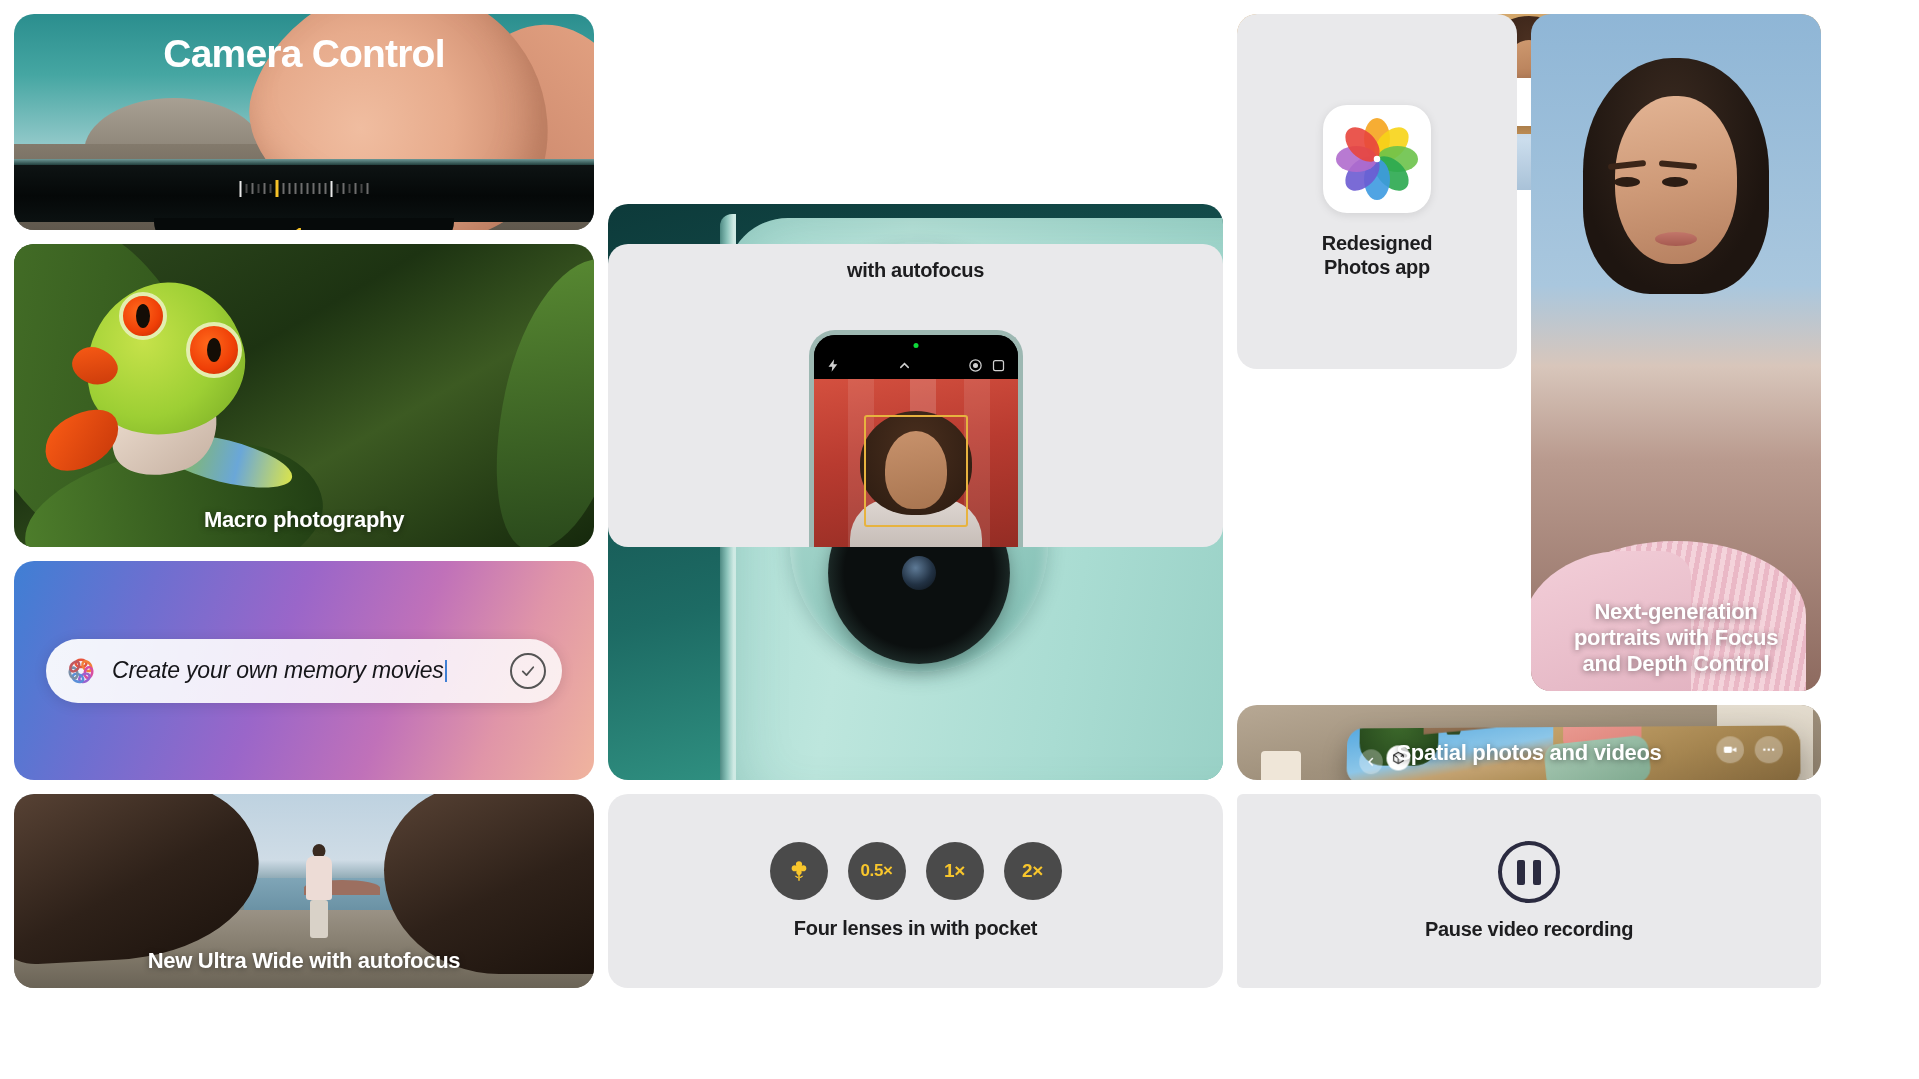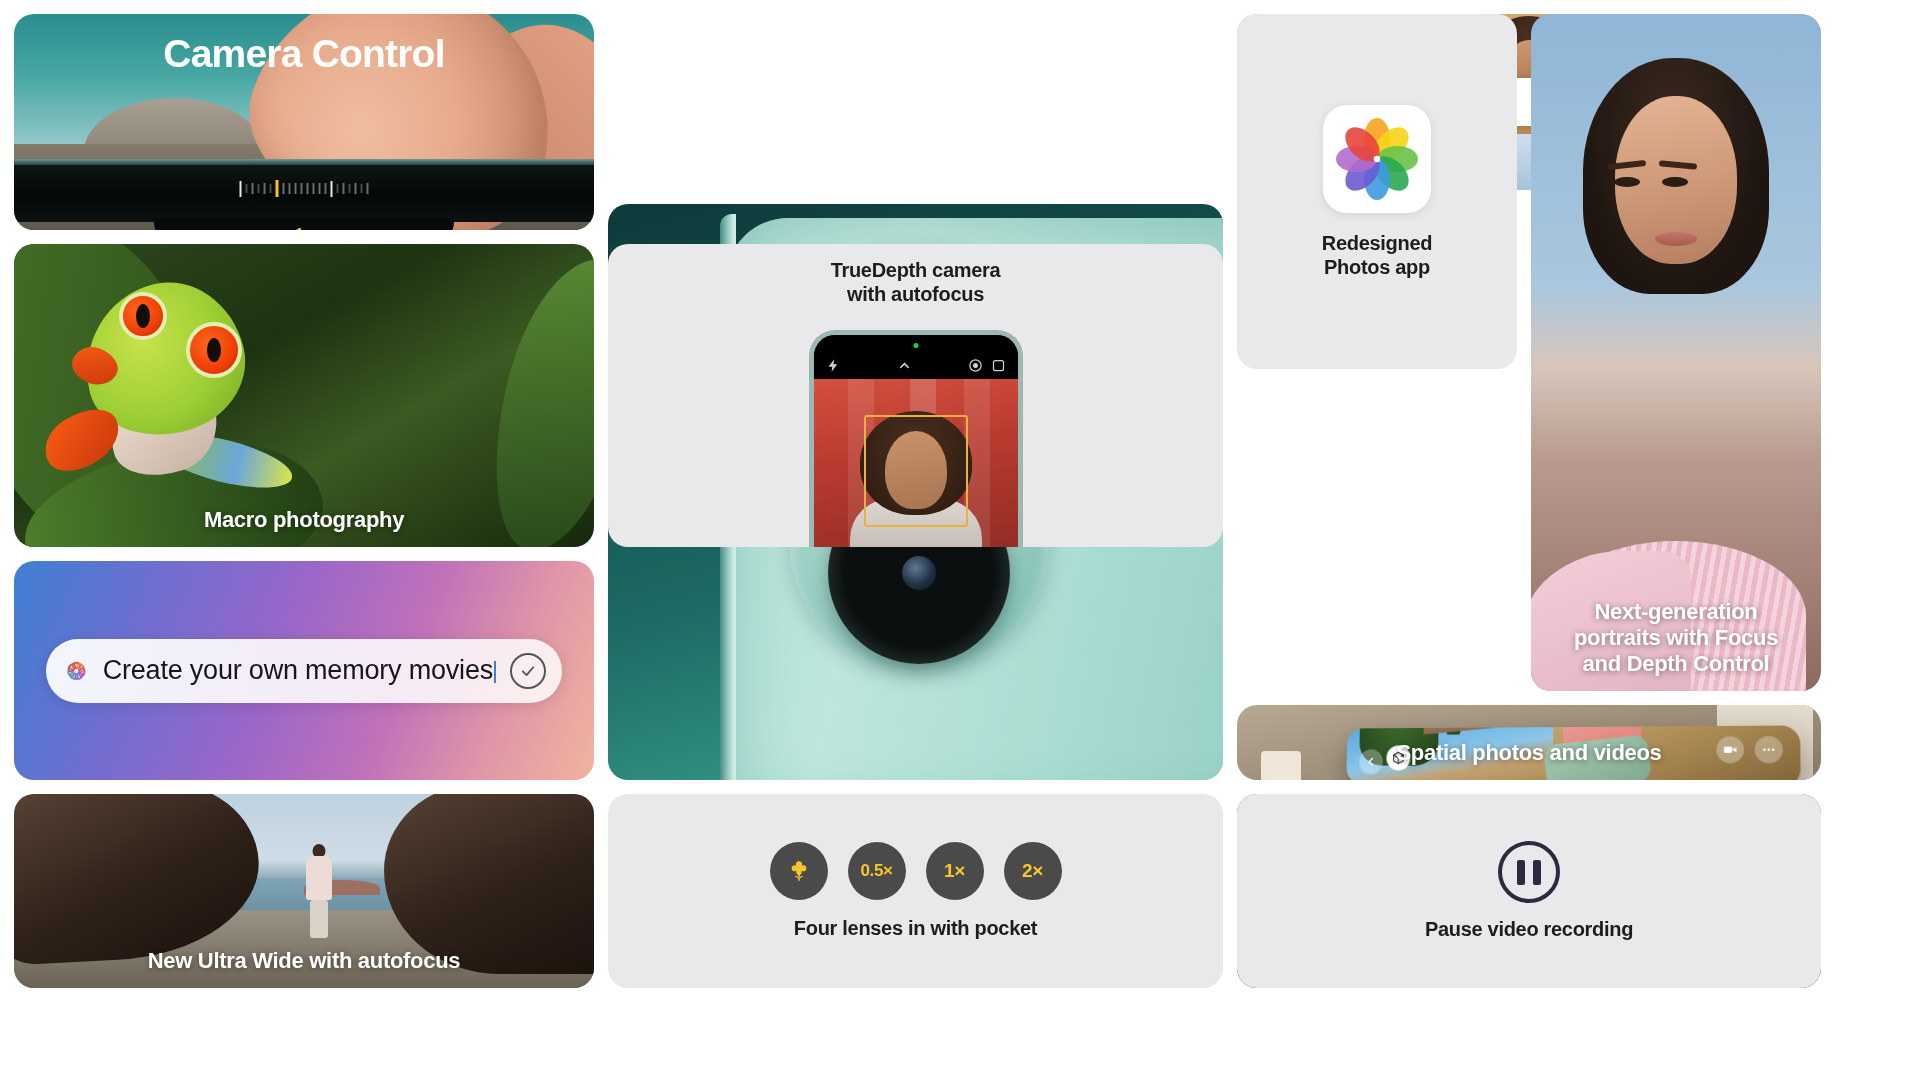--- a/index.html
+++ b/index.html
@@ -220,21 +220,21 @@
     position:absolute; inset:0;
     background: linear-gradient(112deg,#3f7fd4 0%,#6d6fd0 22%,#9a66c9 45%,#c071b9 65%,#e095a8 82%,#f0b49e 100%);
   }
   .mem-field {
     position:absolute; left:32px; right:32px; top:50%; transform:translateY(-50%);
     height:64px; border-radius:34px;
     background: linear-gradient(100deg, rgba(255,255,255,.93), rgba(255,255,255,.82));
     display:flex; align-items:center; padding: 0 16px 0 18px; gap: 14px;
     box-shadow: 0 2px 14px rgba(0,0,0,.12);
   }
-  .mem-text { flex:1; font-size:27px; color:#16161a; letter-spacing:-.2px; white-space:nowrap; }
+  .mem-text { flex:1; font-size:23px; color:#16161a; letter-spacing:-.2px; white-space:nowrap;font-style:italic; }
   .caret { display:inline-block; width:2px; height:22px; background:#3f7fd4;
            vertical-align:-4px; margin-left:1px; }
   .mem-check { width:36px; height:36px; border-radius:50%; border:2px solid #555;
                display:flex; align-items:center; justify-content:center; flex:0 0 auto; }
 
   
   #ultrawide { grid-column: 1; grid-row: 8 / span 2; }
   .uw-bg { position:absolute; inset:0;
     background: linear-gradient(180deg,#bed2e0 0%,#cfdce6 34%,#8da8b3 44%,#7a8a8a 56%,#8d8478 100%); }
   .uw-rock {
@@ -356,21 +356,21 @@
   #lenses { grid-column: 2; grid-row: 8 / span 2; padding-left: 25px; }
   .len-wrap { position:absolute; inset:0; display:flex; flex-direction:column;
               align-items:center; justify-content:center; gap:16px; }
   .len-row { display:flex; gap:20px; }
   .len-btn { width:58px; height:58px; border-radius:50%; background:#4a4a4a;
     display:flex; align-items:center; justify-content:center;
     color:#f8c62c; font-weight:700; font-size:19px; letter-spacing:-.4px; }
   .len-btn.small { font-size:17px; }
 
   
-  #pause { grid-column: 3 / span 2; grid-row: 8 / span 2; }
+  #pause { grid-column: 3 / span 2; grid-row: 8 / span 2; border-radius: 6px; }
   .pz-wrap { position:absolute; inset:0; display:flex; flex-direction:column;
              align-items:center; justify-content:center; gap:14px; }
   .pz-circle { width:62px; height:62px; border-radius:50%;
     border:4px solid #2b2b40; display:flex; align-items:center;
     justify-content:center; gap:8px; }
   .pz-circle i { display:block; width:8px; height:25px; background:#2b2b40; border-radius:2px; }
 
   
   #photosapp { grid-column: 3; grid-row: 1 / span 3; }
   .pa-wrap { position:absolute; inset:0; display:flex; flex-direction:column;
@@ -626,21 +626,20 @@
     <div class="frog-body"></div>
     <div class="frog-foot f1"></div>
     <div class="frog-foot f2"></div>
     <div class="frog-eye l"></div>
     <div class="frog-eye r"></div>
     <div class="cap-white">Macro photography</div>
   </div>
 
   <div class="tile gray" id="truedepth" style="grid-column:2; grid-row:3 / span 3;">
     <div class="td-title cap-dark">
-      <div>TrueDepth camera</div>
       <div>with autofocus</div>
     </div>
     <div class="td-phone">
       <div class="td-topbar">
         <span class="td-dot"></span>
         <svg class="td-ic" viewBox="0 0 24 24" fill="#cfcfcf">
             <path d="M13 2 4 14h6l-1 8 9-12h-6z"></path>
           </svg>
         <svg class="td-ic" viewBox="0 0 24 24" fill="none" stroke="#cfcfcf" stroke-width="2.4">
             <path d="M6 15l6-6 6 6" stroke-linecap="round"></path>

